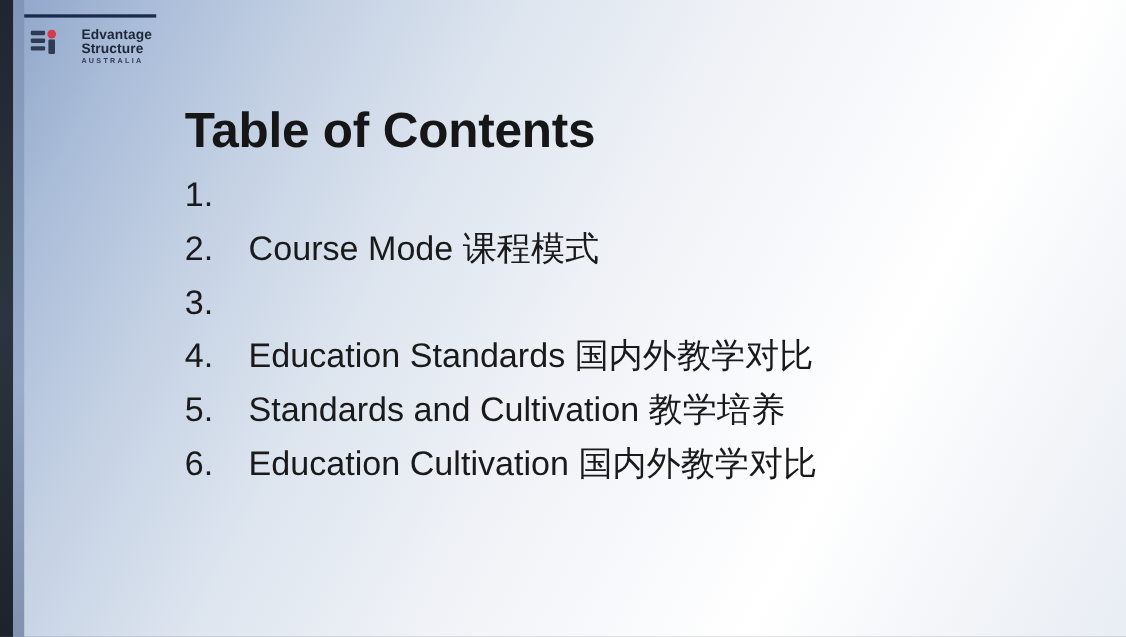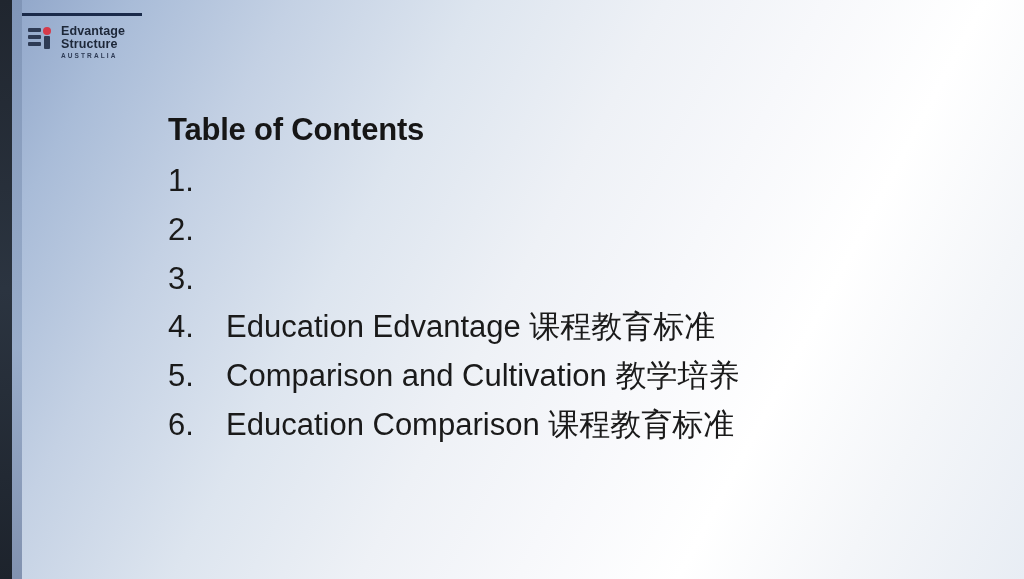--- a/index.html
+++ b/index.html
@@ -61,21 +61,21 @@
     background: #1a2a4a;
   }
 
   
   .logo {
     position: absolute;
     left: 28px;
     top: 24px;
     display: flex;
     align-items: flex-start;
-    gap: 7px;
+    gap: 20px;
   }
   .logo-mark {
     position: relative;
     width: 26px;
     height: 30px;
     flex: none;
   }
   .logo-mark .bar {
     position: absolute;
     left: 0;
@@ -124,27 +124,26 @@
   }
 
   
   .content {
     position: absolute;
     left: 168px;
     top: 92px;
     width: 810px;
   }
   .toc-title {
-    font-size: 31px;
+    font-size: 45px;
     font-weight: 700;
     color: #161616;
     letter-spacing: -0.2px;
     margin-bottom: 8px;
     line-height: 1.18;
-    margin-top: 20px;
   }
   .toc-list {
     list-style: none;
     margin: 0;
     padding: 0;
   }
   .toc-item {
     display: flex;
     align-items: baseline;
     font-size: 31px;
@@ -186,32 +185,33 @@
 
   <div class="content">
     <div class="toc-title">Table of Contents</div>
 
     <ol class="toc-list">
       <li class="toc-item">
         <span class="toc-num">1.</span>
       </li>
       <li class="toc-item">
         <span class="toc-num">2.</span>
+        <span class="toc-text">Course Mode 课程模式</span>
       </li>
       <li class="toc-item">
         <span class="toc-num">3.</span>
       </li>
       <li class="toc-item">
         <span class="toc-num">4.</span>
-        <span class="toc-text">Education Edvantage 课程教育标准</span>
+        <span class="toc-text">Education Standards 国内外教学对比</span>
       </li>
       <li class="toc-item">
         <span class="toc-num">5.</span>
-        <span class="toc-text">Comparison and Cultivation 教学培养</span>
+        <span class="toc-text">Standards and Cultivation 教学培养</span>
       </li>
       <li class="toc-item">
         <span class="toc-num">6.</span>
-        <span class="toc-text">Education Comparison 课程教育标准</span>
+        <span class="toc-text">Education Cultivation 国内外教学对比</span>
       </li>
     </ol>
   </div>
 
 </div>
 
 </body></html>

